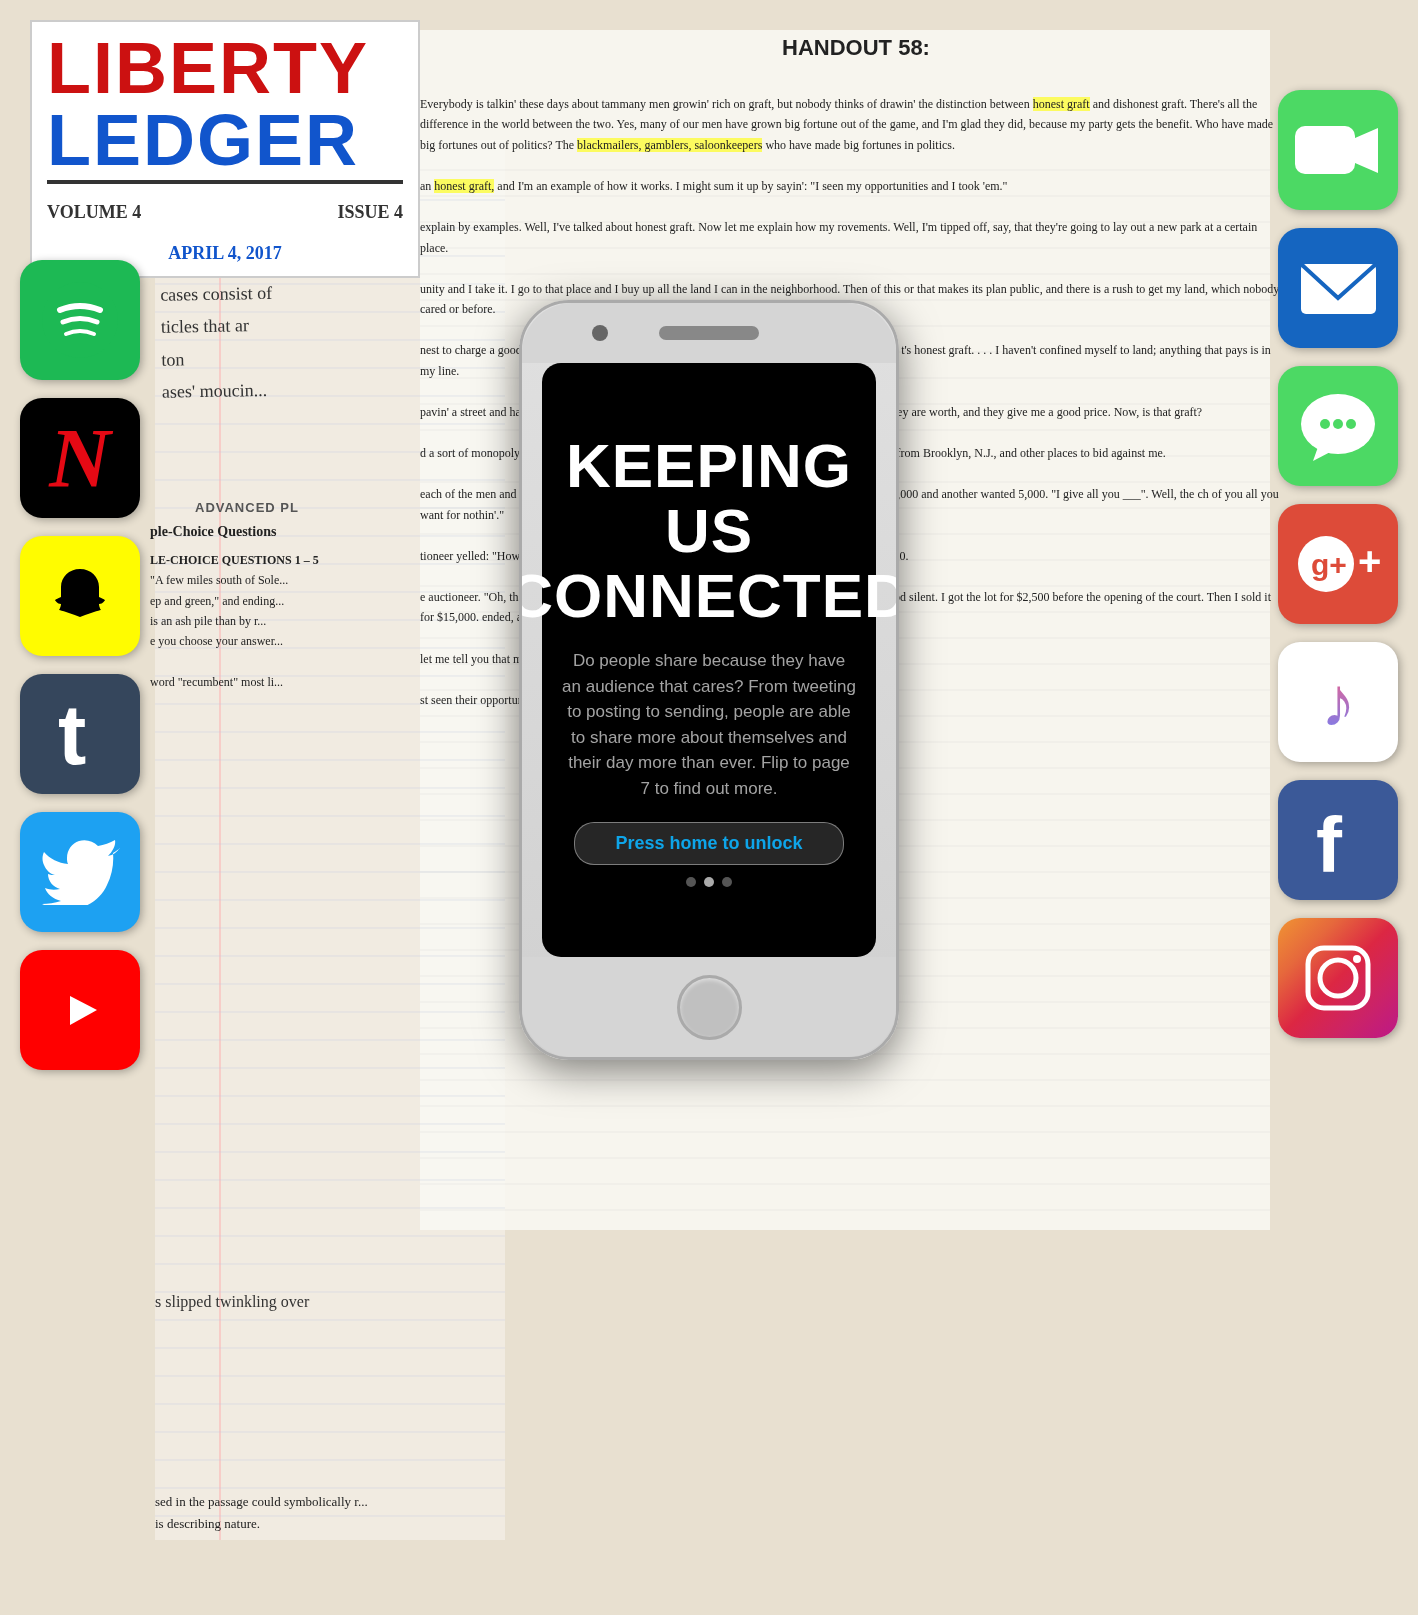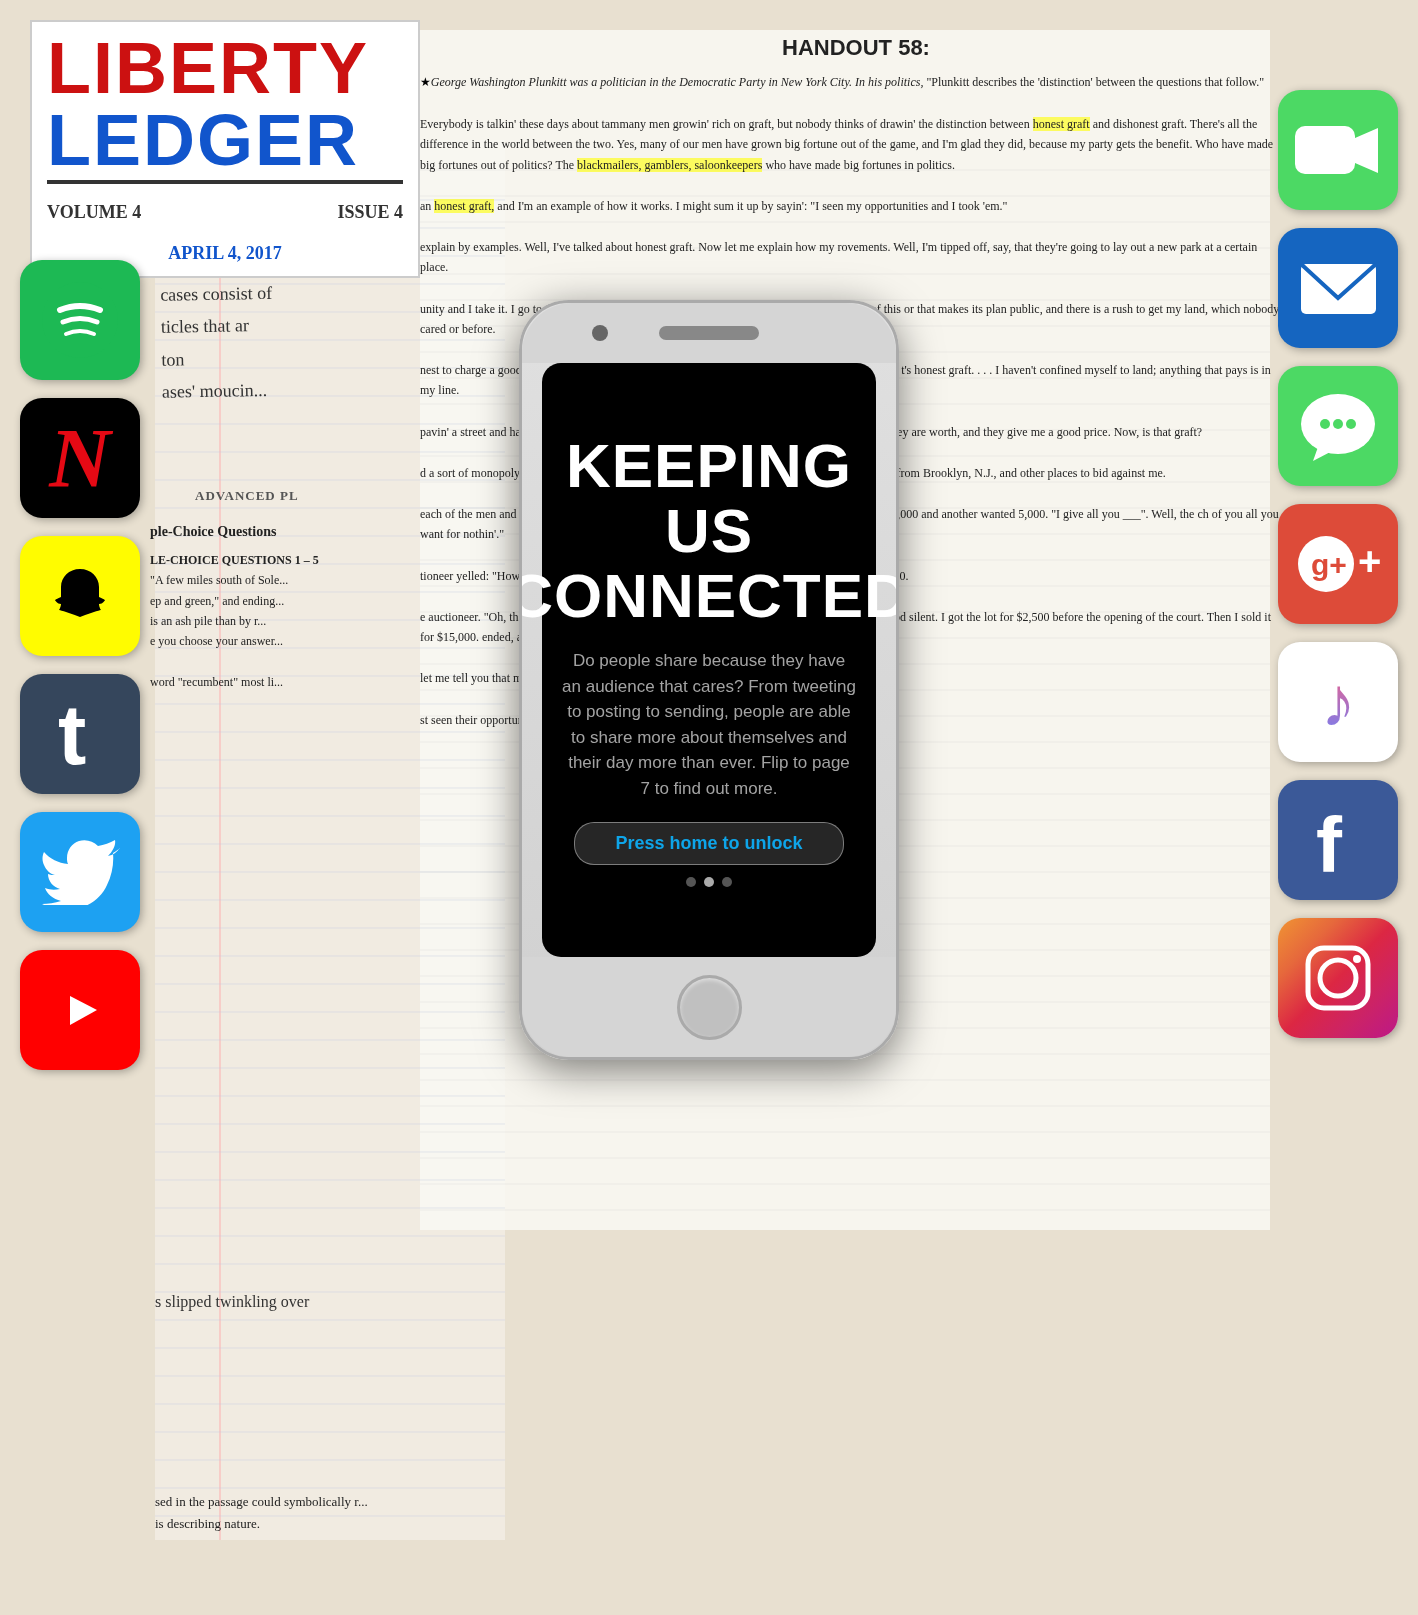--- a/index.html
+++ b/index.html
@@ -300,23 +300,23 @@
       height: 65px;
       border-radius: 50%;
       background: #c0c0c0;
       border: 3px solid #aaa;
       box-shadow: inset 0 2px 4px rgba(255,255,255,0.5);
     }
 
     
     .advanced-pl {
       position: absolute;
-      top: 488px;
+      top: 500px;
       left: 195px;
-      font-family: Liberation Serif, serif;
+      font-family: Liberation Sans, sans-serif;
       font-size: 13px;
       font-weight: bold;
       color: #555;
       z-index: 3;
       letter-spacing: 1px;
     }
 
     
     .bottom-handwritten {
       position: absolute;
@@ -467,26 +467,20 @@
   <line x1="420" y1="1080" x2="1270" y2="1080" stroke="#c8c8c8" stroke-width="0.7" opacity="0.4"></line>
   <line x1="420" y1="1106" x2="1270" y2="1106" stroke="#c8c8c8" stroke-width="0.7" opacity="0.4"></line>
   <line x1="420" y1="1132" x2="1270" y2="1132" stroke="#c8c8c8" stroke-width="0.7" opacity="0.4"></line>
   <line x1="420" y1="1158" x2="1270" y2="1158" stroke="#c8c8c8" stroke-width="0.7" opacity="0.4"></line>
   <line x1="420" y1="1184" x2="1270" y2="1184" stroke="#c8c8c8" stroke-width="0.7" opacity="0.4"></line>
   <line x1="420" y1="1210" x2="1270" y2="1210" stroke="#c8c8c8" stroke-width="0.7" opacity="0.4"></line>
 </svg>
 
 <div class="handout-text">
   <div style="text-align:center; font-size:22px; font-weight:bold; font-family:Arial,sans-serif; margin-bottom:8px;padding-left:12px;">HANDOUT 58:</div>
-  <p style="font-size:12px; line-height:1.65;">
-    <span class="handout-star">★</span><em>George Washington Plunkitt was a politician in
-    the Democratic Party in New York City. In his
-    politics,</em> "Plunkitt describes the 'distinction' between
-    the questions that follow."
-  </p>
   <br>
   <p style="font-size:12px; line-height:1.7;">
     Everybody is talkin' these days about tammany men growin' rich on graft, but nobody thinks of
     drawin' the distinction between <span class="highlight-yellow">honest graft</span> and dishonest graft. There's all the
     difference in the world between the two. Yes, many of our men have grown big fortune out of the game, and
     I'm glad they did, because my party gets the benefit. Who have made big fortunes out of politics? The
     <span class="highlight-yellow">blackmailers, gamblers, saloonkeepers</span>
     who have made big fortunes in politics.
   </p>
   <br>

